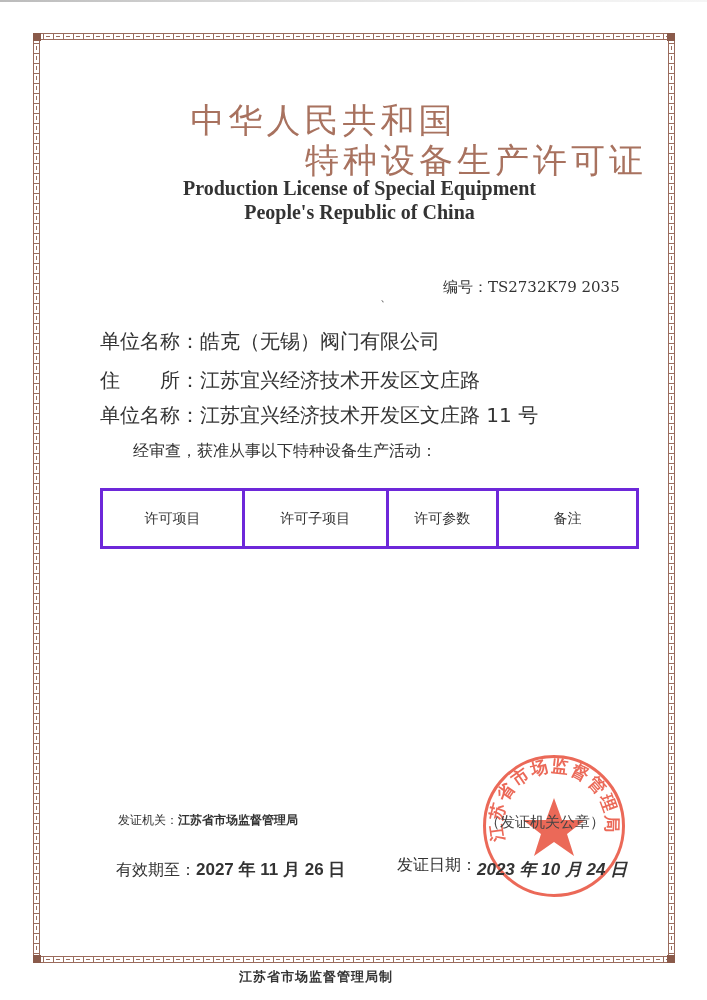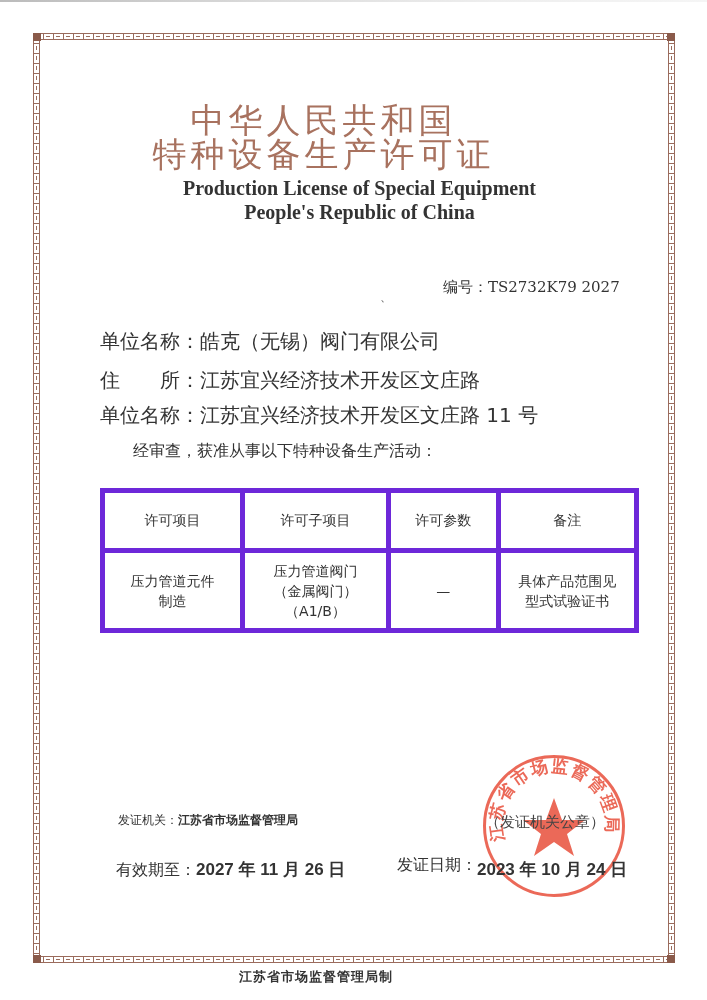--- a/index.html
+++ b/index.html
@@ -21,47 +21,47 @@
       linear-gradient(#9a6b5c,#9a6b5c) left/1px 100% no-repeat,
       linear-gradient(#9a6b5c,#9a6b5c) right/1px 100% no-repeat,
       repeating-linear-gradient(180deg,transparent 0 3px,#9a6b5c 3px 7px,transparent 7px 10px) center/1px 100% no-repeat;}
   .edge.left{left:0;}
   .edge.right{right:0;}
   .corner{position:absolute;width:8px;height:8px;background:#8a5a4a;}
   .c-tl{left:0;top:0}.c-tr{right:0;top:0}.c-bl{left:0;bottom:0}.c-br{right:0;bottom:0}
 
   .title-cn{position:absolute;left:0;width:647px;text-align:center;color:#a8725f;font-family:"DejaVu Sans","Liberation Sans",sans-serif;font-size:34px;letter-spacing:4px;}
   .t1{top:98px;}
-  .t2{top:132px;}
+  .t2{top:138px;text-align:right;}
   .title-en{position:absolute;left:0;width:707px;text-align:center;font-family:"Liberation Serif",serif;font-weight:bold;color:#333;font-size:20px;padding-left:6px;}
   .e1{top:177px;}
   .e2{top:201px;}
 
   .tick{position:absolute;left:380px;top:289px;font-size:12px;color:#555;}
   .serial{position:absolute;left:443px;top:278px;font-size:15px;color:#333;font-family:"DejaVu Serif",serif;}
   .field{position:absolute;left:100px;font-size:20px;color:#333;font-family:"DejaVu Sans","Liberation Sans",sans-serif;white-space:nowrap;}
   .f1{top:328px;}
   .f2{top:367px;}
   .f3{top:402px;}
   .f2 .lbl{letter-spacing:0;}
   .intro{position:absolute;left:133px;top:441px;font-size:16px;color:#333;font-family:"DejaVu Sans","Liberation Sans",sans-serif;}
 
   table.lic{position:absolute;left:100px;top:488px;width:539px;border-collapse:collapse;font-family:"DejaVu Sans","Liberation Sans",sans-serif;font-size:14px;color:#333;}
-  table.lic td,table.lic th{border:5px solid #6d28d9;text-align:center;font-weight:normal;padding:0 4px;}
+  table.lic td,table.lic th{border:3px solid #6d28d9;text-align:center;font-weight:normal;padding:0 4px;}
   table.lic th{height:55px;}
   table.lic td{height:75px;line-height:20px;}
   .c1{width:137px}.c2{width:139px}.c3{width:104px}.c4{width:135px}
 
   .issuer{position:absolute;left:118px;top:812px;font-size:12px;color:#333;font-family:"DejaVu Sans","Liberation Sans",sans-serif;}
   .issuer b{font-weight:bold;}
   .sealnote{position:absolute;left:485px;top:813px;font-size:15px;color:#444;font-family:"DejaVu Sans",sans-serif;z-index:1;}
   .valid{position:absolute;left:116px;top:858px;font-size:16px;color:#333;font-family:"DejaVu Sans","Liberation Sans",sans-serif;}
   .valid b,.issued b{font-family:"Liberation Sans",sans-serif;font-weight:bold;font-size:17px;}
   .issued{position:absolute;left:397px;top:853px;font-size:16px;color:#333;font-family:"DejaVu Sans","Liberation Sans",sans-serif;z-index:1;}
-  .issued .v{position:relative;top:5px;}
+  .issued .v{position:relative;top:5px;font-style:italic;}
 
   .seal{position:absolute;left:483px;top:755px;width:142px;height:142px;border-radius:50%;border:3px solid #e8503c;box-sizing:border-box;opacity:0.85;}
   .seal svg{position:absolute;left:0;top:0;}
   .footer{position:absolute;left:0;width:632px;top:968px;text-align:center;font-size:13px;color:#333;font-family:"DejaVu Sans",sans-serif;font-weight:bold;letter-spacing:1px;}
 </style>
 </head>
 <body>
 
 <div class="topline"></div>
 
@@ -76,21 +76,21 @@
   <div class="corner c-br"></div>
 </div>
 
 <div class="title-cn t1">中华人民共和国</div>
 <div class="title-cn t2">特种设备生产许可证</div>
 <div class="title-en e1">Production License of Special Equipment</div>
 <div class="title-en e2">People's Republic of China</div>
 
 <div class="tick">、</div>
 <div class="serial">
-  <span>编号：</span><span>TS2732K79 2027</span>
+  <span>编号：</span><span>TS2732K79 2035</span>
 </div>
 
 <div class="field f1">
   <span class="lbl">单位名称：</span><span>皓克（无锡）阀门有限公司</span>
 </div>
 <div class="field f2">
   <span class="lbl">住　　所：</span><span>江苏宜兴经济技术开发区文庄路</span>
 </div>
 <div class="field f3">
   <span class="lbl">单位名称：</span><span>江苏宜兴经济技术开发区文庄路 11 号</span>
@@ -98,36 +98,20 @@
 
 <div class="intro">经审查，获准从事以下特种设备生产活动：</div>
 
 <table class="lic">
   <tbody>
       <tr>
     <th class="c1">许可项目</th>
     <th class="c2">许可子项目</th>
     <th class="c3">许可参数</th>
     <th class="c4">备注</th>
-  </tr>
-  <tr>
-    <td>
-      <div>压力管道元件</div>
-      <div>制造</div>
-    </td>
-    <td>
-      <div>压力管道阀门</div>
-      <div>（金属阀门）</div>
-      <div>（A1/B）</div>
-    </td>
-    <td>—</td>
-    <td>
-      <div>具体产品范围见</div>
-      <div>型式试验证书</div>
-    </td>
   </tr>
 </tbody>
   </table>
 
 <div class="seal">
   <svg width="136" height="136" viewBox="0 0 136 136">
     <defs>
       <path id="sealArc" d="M 22 90 A 52 52 0 1 1 114 90"></path>
     </defs>
     <text font-size="17" fill="#e8503c" font-family="DejaVu Sans, sans-serif" font-weight="bold" letter-spacing="2">

